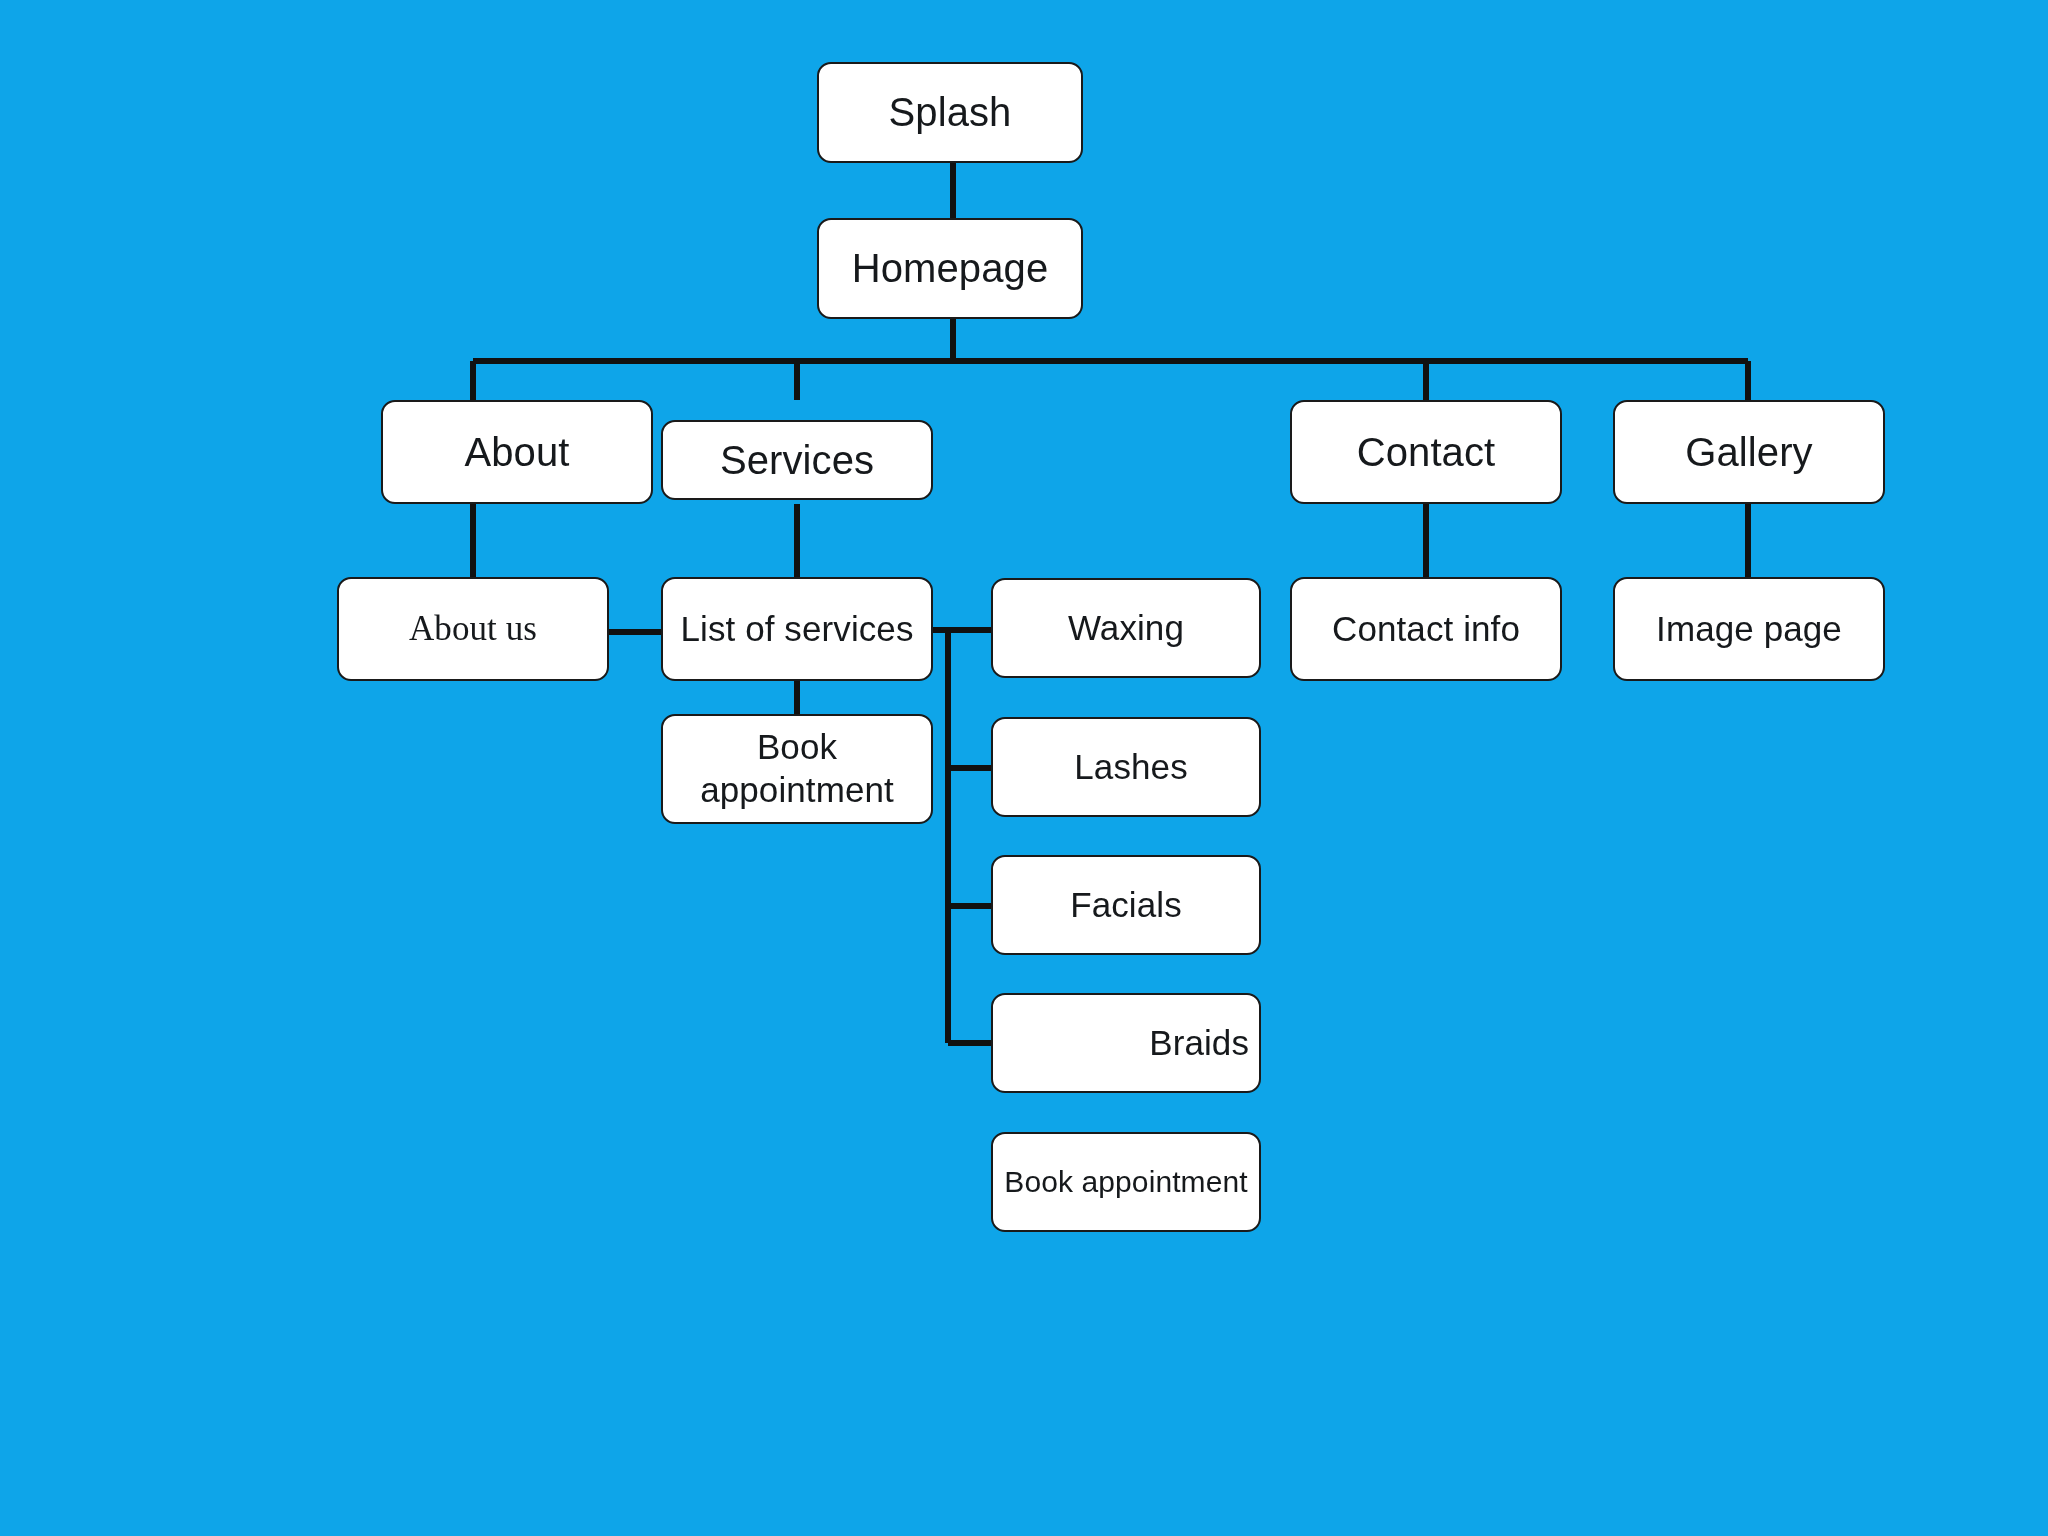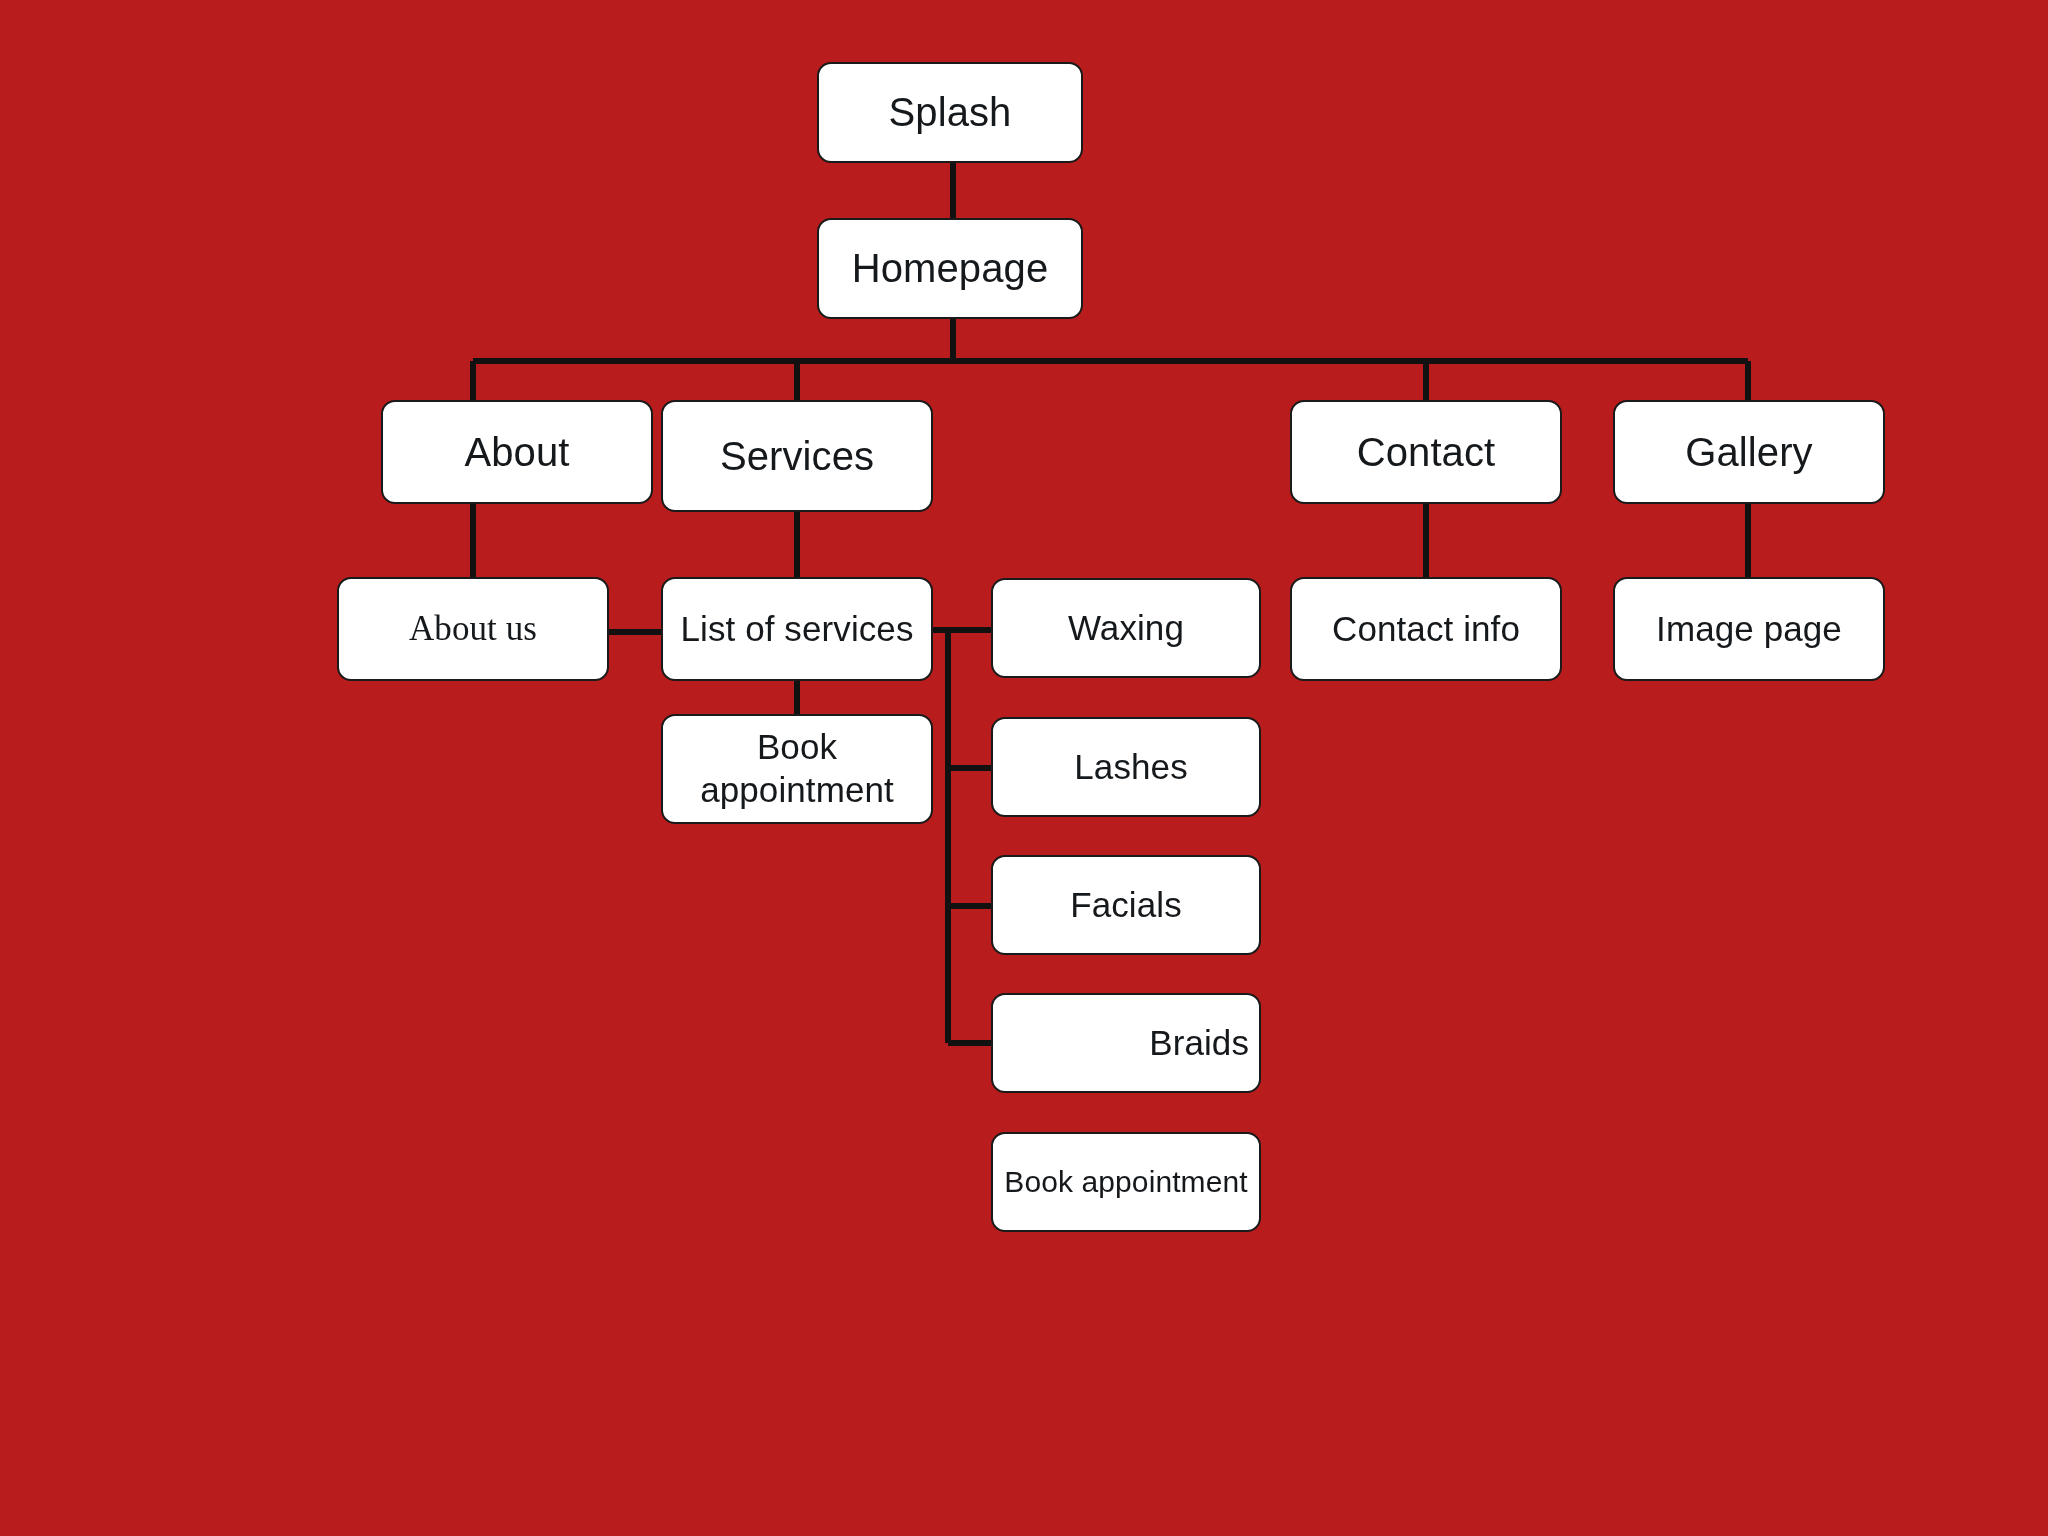--- a/index.html
+++ b/index.html
@@ -8,21 +8,21 @@
     padding: 0;
     background: #ffffff;
   }
   body {
     font-family: "Liberation Sans", sans-serif;
   }
   #canvas {
     position: relative;
     width: 2048px;
     height: 1536px;
-    background: #b91c1c;
+    background: #0ea5e9;
     overflow: hidden;
   }
   #edges {
     position: absolute;
     left: 0;
     top: 0;
     width: 2048px;
     height: 1536px;
     pointer-events: none;
   }
@@ -92,21 +92,21 @@
     <span>Splash</span>
   </div>
 
   <div class="node t-lg" style="left:817px; top:218px; width:266px; height:101px;">
     <span>Homepage</span>
   </div>
 
   <div class="node t-lg" style="left:337px; top:400px; width:272px; height:104px;margin-left:44px;">
     <span>About</span>
   </div>
-  <div class="node t-lg" style="left:661px; top:400px; width:272px; height:112px;">
+  <div class="node t-lg" style="left:661px; top:420px; width:272px; height:80px;">
     <span>Services</span>
   </div>
   <div class="node t-lg" style="left:1290px; top:400px; width:272px; height:104px;">
     <span>Contact</span>
   </div>
   <div class="node t-lg" style="left:1613px; top:400px; width:272px; height:104px;">
     <span>Gallery</span>
   </div>
 
   <div class="node t-md" style="left:337px; top:577px; width:272px; height:104px;font-family:Liberation Serif, serif;">

